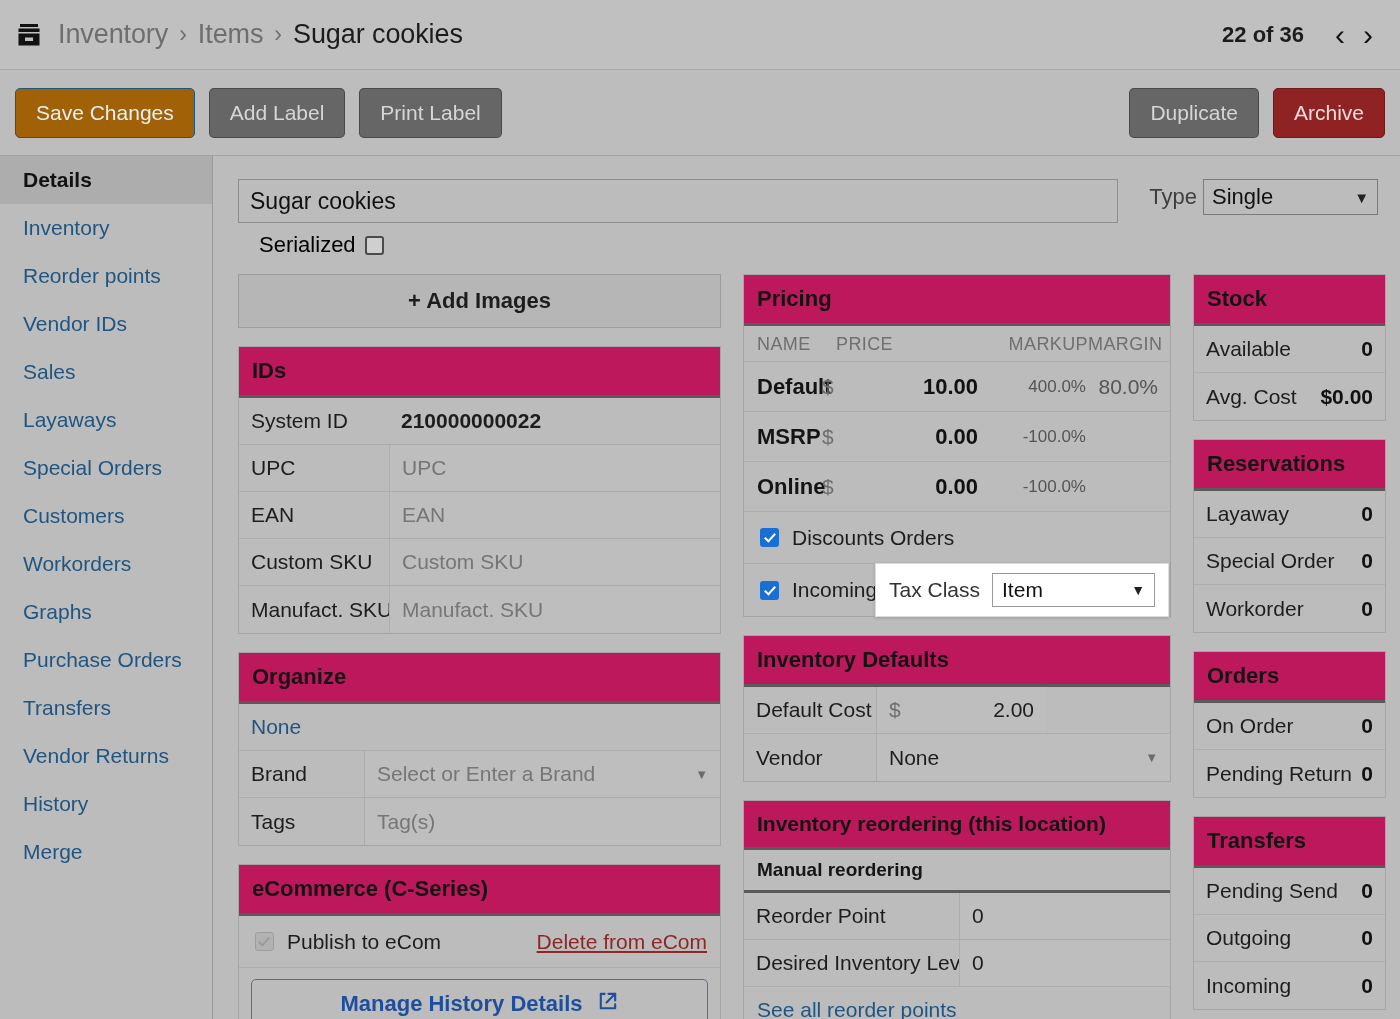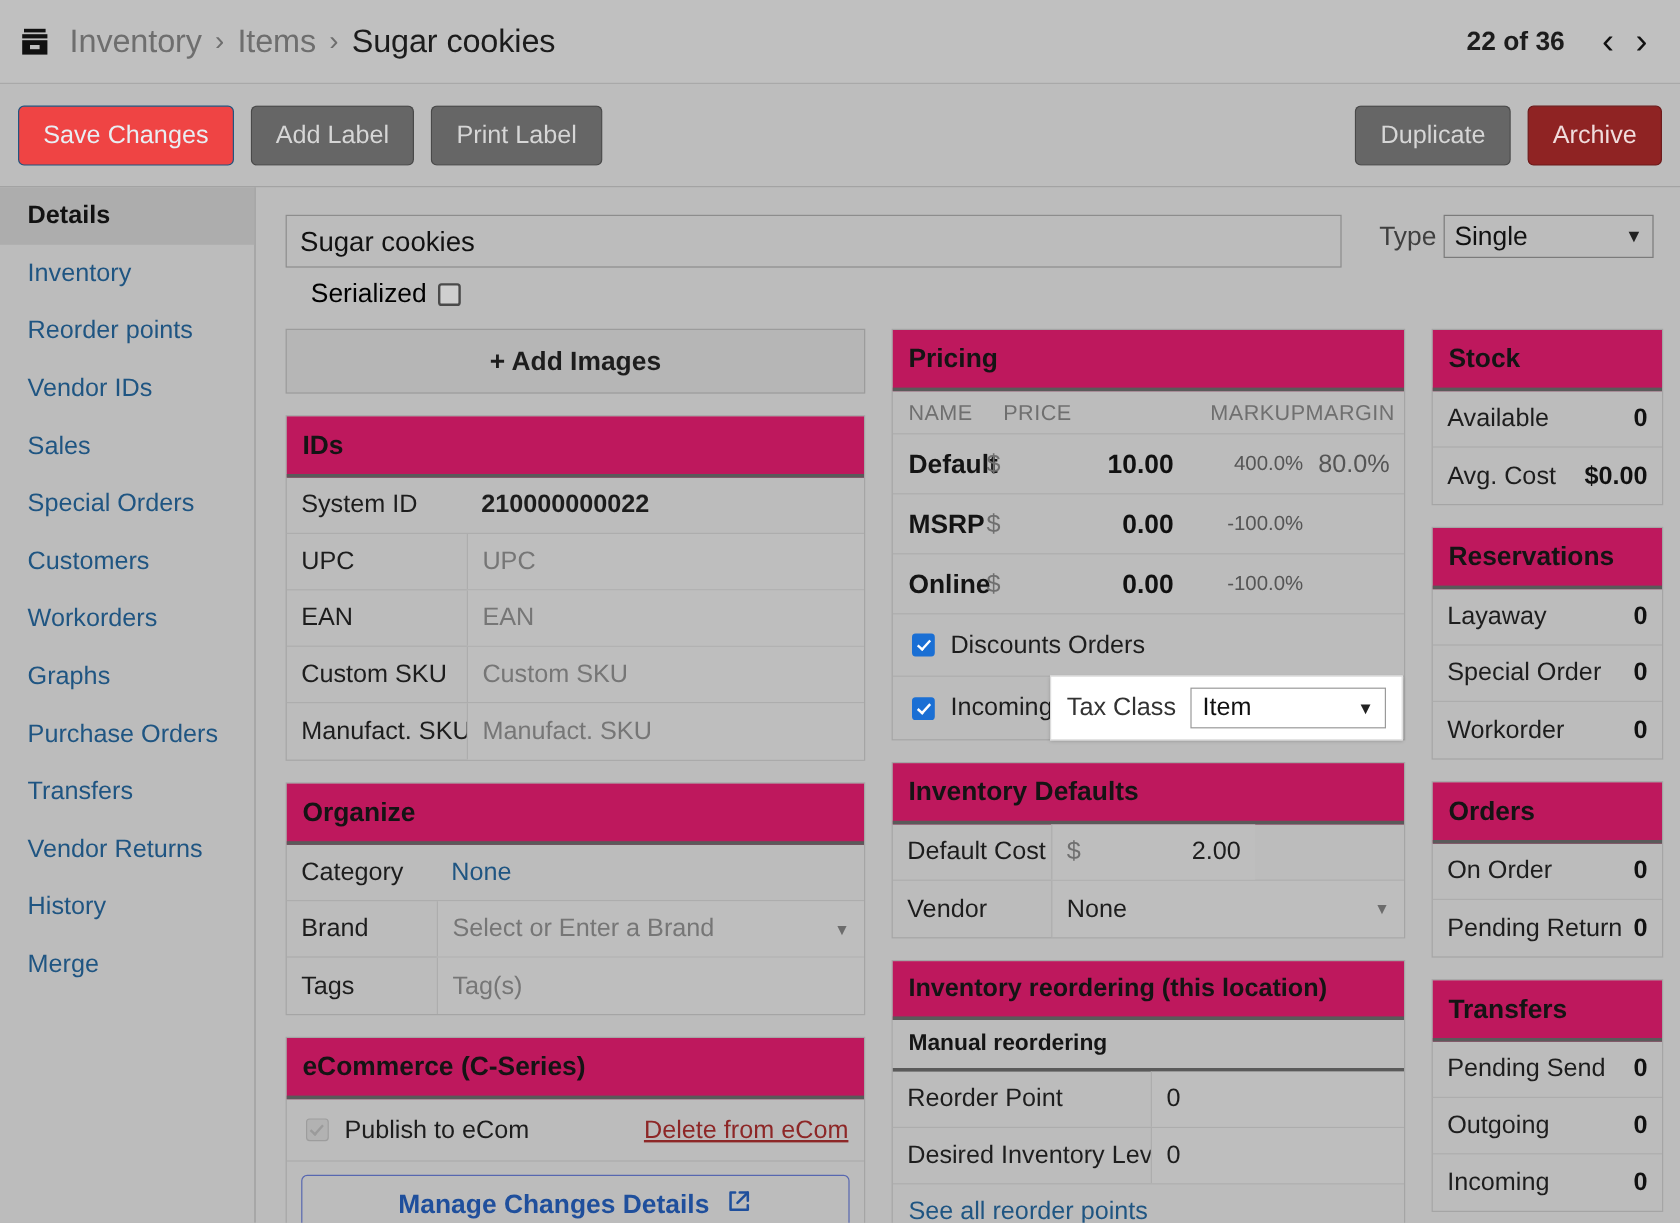--- a/index.html
+++ b/index.html
@@ -38,21 +38,21 @@
     display: flex; align-items: center;
     padding: 0 15px;
   }
   .btn {
     height: 50px; padding: 0 20px;
     border-radius: 5px; border: 1px solid rgba(0,0,0,.28);
     font-size: 21px; color: #d6d6d6; background: #666666;
     display: flex; align-items: center; justify-content: center;
     cursor: pointer; margin-right: 14px; white-space: nowrap;
   }
-  .btn.primary { background: #ef4444; color: #e8eef3; border-color: #20557f; text-align: center; }
+  .btn.primary { background: #a16207; color: #e8eef3; border-color: #20557f; text-align: center; }
   .btn.danger  { background: #8f2323; color: #f0dcdc; border-color: #6d1a1a; }
   .tb-spacer { flex: 1 1 auto; }
   .toolbar .btn:last-child { margin-right: 0; }
 
   
   .body { display: flex; height: 863px; width: 100%; }
 
   
   .sidebar {
     width: 213px; flex: none; background: #bcbcbc;
@@ -255,20 +255,23 @@
     <div class="side-item">
         <span>Reorder points</span>
       </div>
     <div class="side-item">
         <span>Vendor IDs</span>
       </div>
     <div class="side-item">
         <span>Sales</span>
       </div>
     <div class="side-item">
+        <span>Layaways</span>
+      </div>
+    <div class="side-item">
         <span>Special Orders</span>
       </div>
     <div class="side-item">
         <span>Customers</span>
       </div>
     <div class="side-item">
         <span>Workorders</span>
       </div>
     <div class="side-item">
         <span>Graphs</span>
@@ -334,21 +337,20 @@
           </div>
           <div class="row">
             <div class="rlabel" style="width:150px">Manufact. SKU</div>
             <div class="rval ph bordered">Manufact. SKU</div>
           </div>
         </div>
 
         <div class="panel">
           <div class="panel-head">Organize</div>
           <div class="row">
-            <div class="rlabel" style="width:125px">Category</div>
             <div class="rval">
               <span class="link">None</span>
             </div>
           </div>
           <div class="row">
             <div class="rlabel" style="width:125px">Brand</div>
             <div class="rval ph bordered">
               <span>Select or Enter a Brand</span>
               <span class="caret-dn">▼</span>
             </div>
@@ -360,21 +362,21 @@
         </div>
 
         <div class="panel">
           <div class="panel-head">eCommerce (C-Series)</div>
           <div class="cbrow" style="padding-right:13px">
             <span class="cb disabled"></span>
             <span>Publish to eCom</span>
             <span class="del-ecom">Delete from eCom</span>
           </div>
           <div class="ecom-btn">
-            <span>Manage Changes Details</span>
+            <span>Manage History Details</span>
             <span>
               <svg width="23" height="23" viewBox="0 0 24 24" fill="none" stroke="#1f4f9c" stroke-width="2.2" stroke-linecap="round" stroke-linejoin="round">
                 <path d="M9 4H5v15h15v-4"></path>
                   <path d="M13 4h7v7"></path>
                   <path d="M20 4l-9 9"></path>
               </svg>
             </span>
           </div>
         </div>
       </div>

